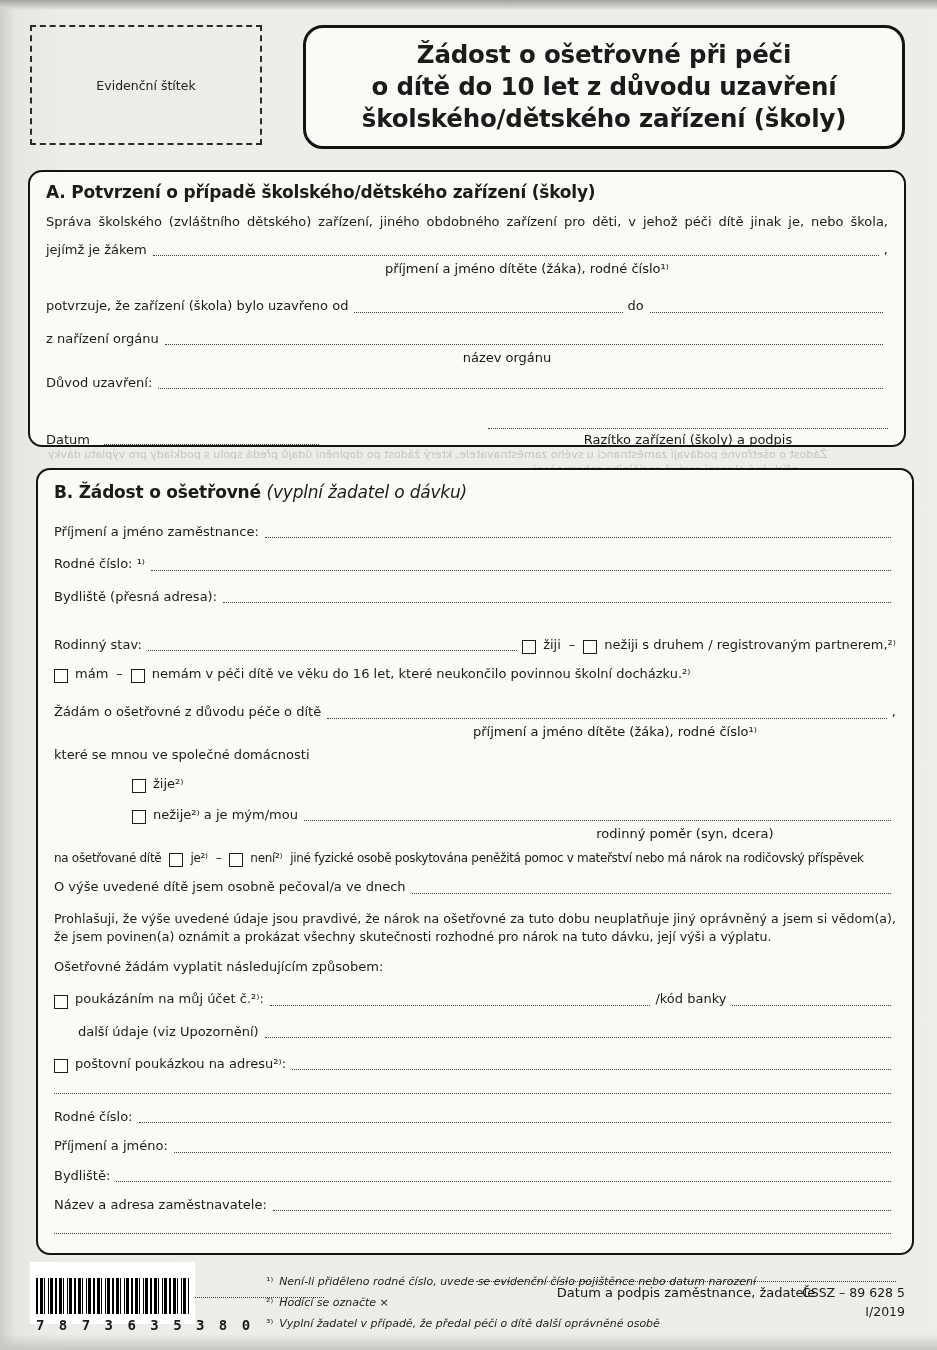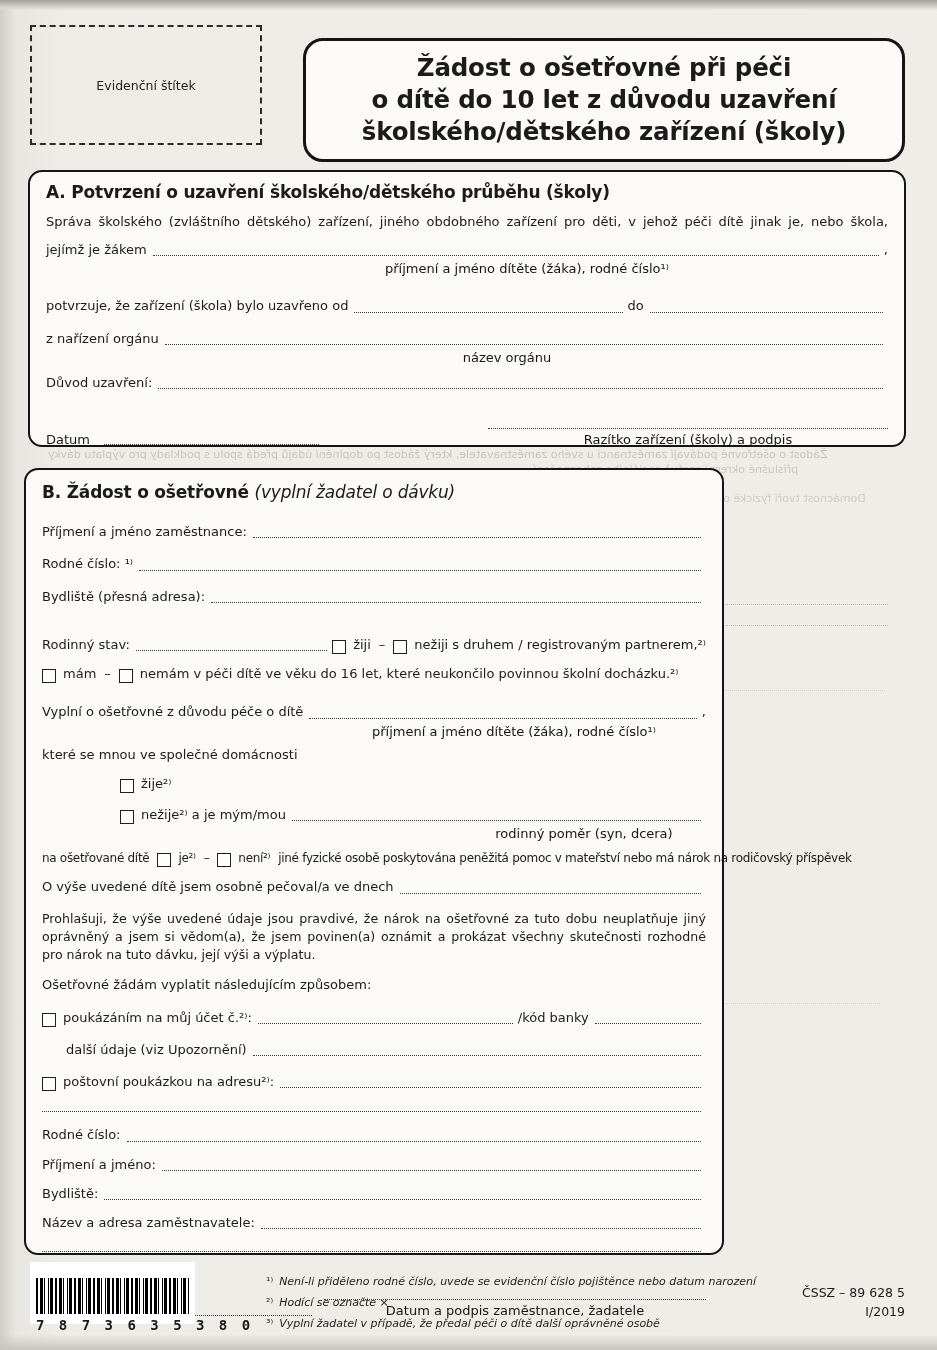--- a/index.html
+++ b/index.html
@@ -13,24 +13,24 @@
     background:linear-gradient(180deg,#a3a29e,#d9d8d3 80%,transparent);}
   .page::after{content:"";position:absolute;left:0;bottom:0;width:100%;height:16px;
     background:linear-gradient(0deg,#c7c6c1,transparent);}
   .box{position:absolute;background:#fbfaf6;border:2px solid #141414;border-radius:14px;box-sizing:border-box;}
   
   .stitek{position:absolute;left:30px;top:25px;width:232px;height:120px;
     border:2px dashed #2a2a2a;display:flex;align-items:center;justify-content:center;
     font-size:12.5px;color:#222;box-sizing:border-box;}
   .titlebox{left:303px;top:25px;width:602px;height:124px;border-width:3px;border-radius:20px;
     display:flex;flex-direction:column;justify-content:center;text-align:center;
-    font-weight:bold;font-size:24.5px;line-height:1.3;letter-spacing:-0.2px;margin-top:13px;}
+    font-weight:bold;font-size:24.5px;line-height:1.3;letter-spacing:-0.2px;}
   
   .secA{left:28px;top:170px;width:878px;height:277px;padding:10px 16px;}
-  .secB{left:24px;top:468px;width:700px;height:787px;padding:12px 16px;}
+  .secB{left:36px;top:468px;width:878px;height:787px;padding:12px 16px;}
   .sec-head{font-size:17px;font-weight:bold;letter-spacing:-0.2px;}
   .sec-head .it{font-weight:normal;font-style:italic;}
   .just{text-align:justify;text-align-last:justify;margin-top:12px;}
   .row{display:flex;align-items:flex-end;margin-top:13px;line-height:1.25;}
   .row .lbl{white-space:nowrap;}
   .dots{flex:1;border-bottom:1.6px dotted #3c3c3c;height:3px;margin:0 5px 2px 6px;min-width:30px;}
   .dots.fixed{flex:0 0 auto;}
   .caption{text-align:center;font-size:13px;margin-top:3px;color:#161616;}
   .cb{display:inline-block;width:12px;height:12px;border:1.4px solid #1e1e1e;background:#fdfdfb;
     margin:0 7px -1px 0;flex:0 0 auto;}
@@ -83,21 +83,21 @@
     <span>Evidenční štítek</span>
   </div>
 
   <div class="box titlebox">
     <div>Žádost o ošetřovné při péči</div>
     <div>o dítě do 10 let z důvodu uzavření</div>
     <div>školského/dětského zařízení (školy)</div>
   </div>
 
   <div class="box secA">
-    <div class="sec-head">A. Potvrzení o uzavření školského/dětského průběhu (školy)</div>
+    <div class="sec-head">A. Potvrzení o případě školského/dětského zařízení (školy)</div>
 
     <div class="just">Správa školského (zvláštního dětského) zařízení, jiného obdobného zařízení pro děti, v jehož péči dítě jinak je, nebo škola,</div>
 
     <div class="row">
       <span class="lbl">jejímž je žákem</span>
       <span class="dots"></span>
       <span class="lbl">,</span>
     </div>
     <div class="caption" style="padding-left:120px">příjmení a jméno dítěte (žáka), rodné číslo¹⁾</div>
 
@@ -169,21 +169,21 @@
       <span class="cb"></span>
       <span class="lbl">mám</span>
       <span class="gap8"></span>
       <span class="lbl">–</span>
       <span class="gap8"></span>
       <span class="cb"></span>
       <span class="lbl">nemám v péči dítě ve věku do 16 let, které neukončilo povinnou školní docházku.²⁾</span>
     </div>
 
     <div class="row mt-lg">
-      <span class="lbl">Vyplní o ošetřovné z důvodu péče o dítě</span>
+      <span class="lbl">Žádám o ošetřovné z důvodu péče o dítě</span>
       <span class="dots"></span>
       <span class="lbl">,</span>
     </div>
     <div class="caption" style="padding-left:280px">příjmení a jméno dítěte (žáka), rodné číslo¹⁾</div>
 
     <div class="row" style="margin-top:8px">
       <span class="lbl">které se mnou ve společné domácnosti</span>
     </div>
 
     <div class="row indent1">

